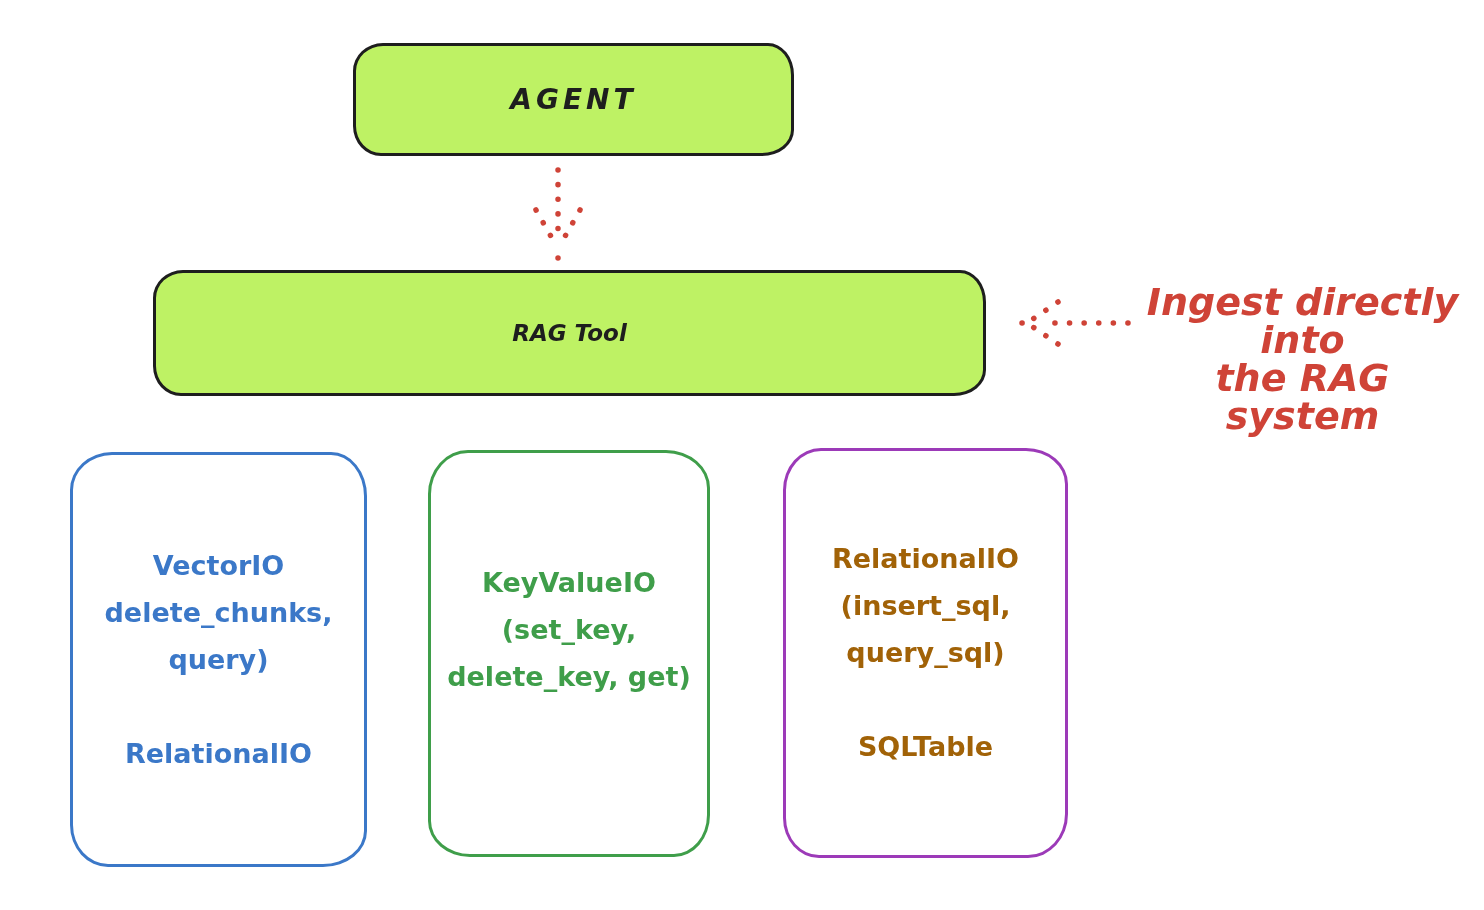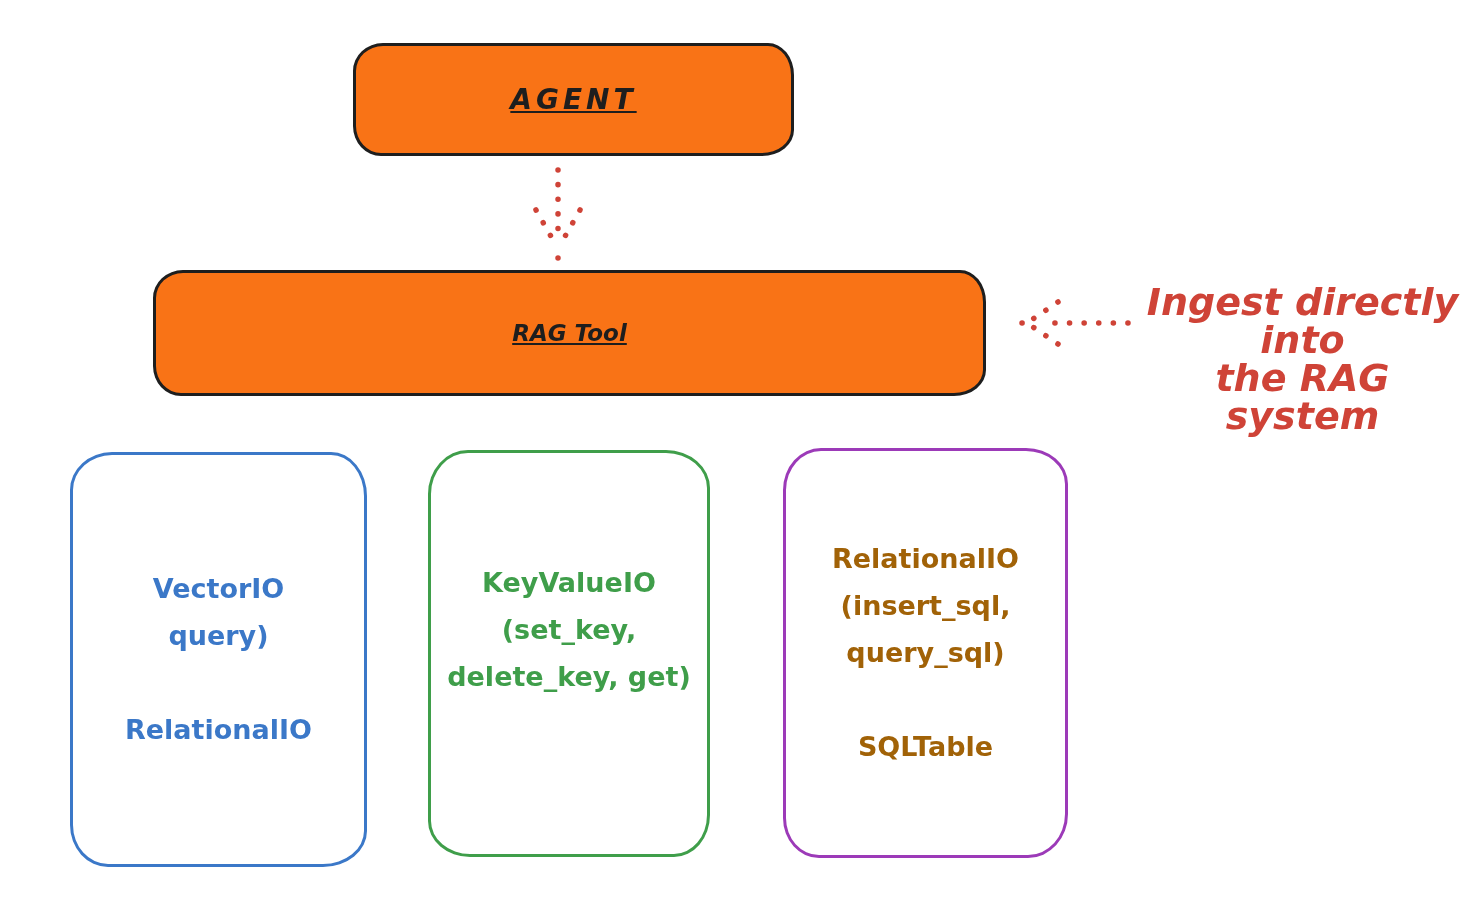--- a/index.html
+++ b/index.html
@@ -6,28 +6,27 @@
   .canvas {
     position: relative;
     width: 1484px;
     height: 910px;
     background: #ffffff;
     font-family: "DejaVu Sans", sans-serif;
     overflow: hidden;
   }
   .node {
     position: absolute;
-    background: #f97316;
+    background: #bef264;
     border: 3.5px solid #1e1e1e;
     display: flex;
     align-items: center;
     justify-content: center;
     box-sizing: border-box;
     color: #1e1e1e;
-    text-decoration: underline;
   }
   .node-agent {
     left: 353px; top: 43px; width: 441px; height: 113px;
     border-radius: 30px 26px 32px 28px / 28px 32px 26px 30px;
     font-size: 28px; font-weight: 700; letter-spacing: 4px;
     font-style: italic;
   }
   .node-rag {
     left: 153px; top: 270px; width: 833px; height: 126px;
     border-radius: 30px 26px 32px 28px / 28px 32px 26px 30px;
@@ -120,20 +119,21 @@
     </g>
   </svg>
 
   <div class="annotation">
     <span class="io-line">Ingest directly into</span>
     <span class="io-line">the RAG system</span>
   </div>
 
   <div class="io-box io-blue">
     <span class="io-line">VectorIO</span>
+    <span class="io-line">delete_chunks,</span>
     <span class="io-line">query)</span>
     <span class="io-gap"></span>
     <span class="io-line">RelationalIO</span>
   </div>
 
   <div class="io-box io-green">
     <span class="io-line">KeyValueIO</span>
     <span class="io-line">(set_key,</span>
     <span class="io-line">delete_key, get)</span>
     <span class="io-gap"></span>

